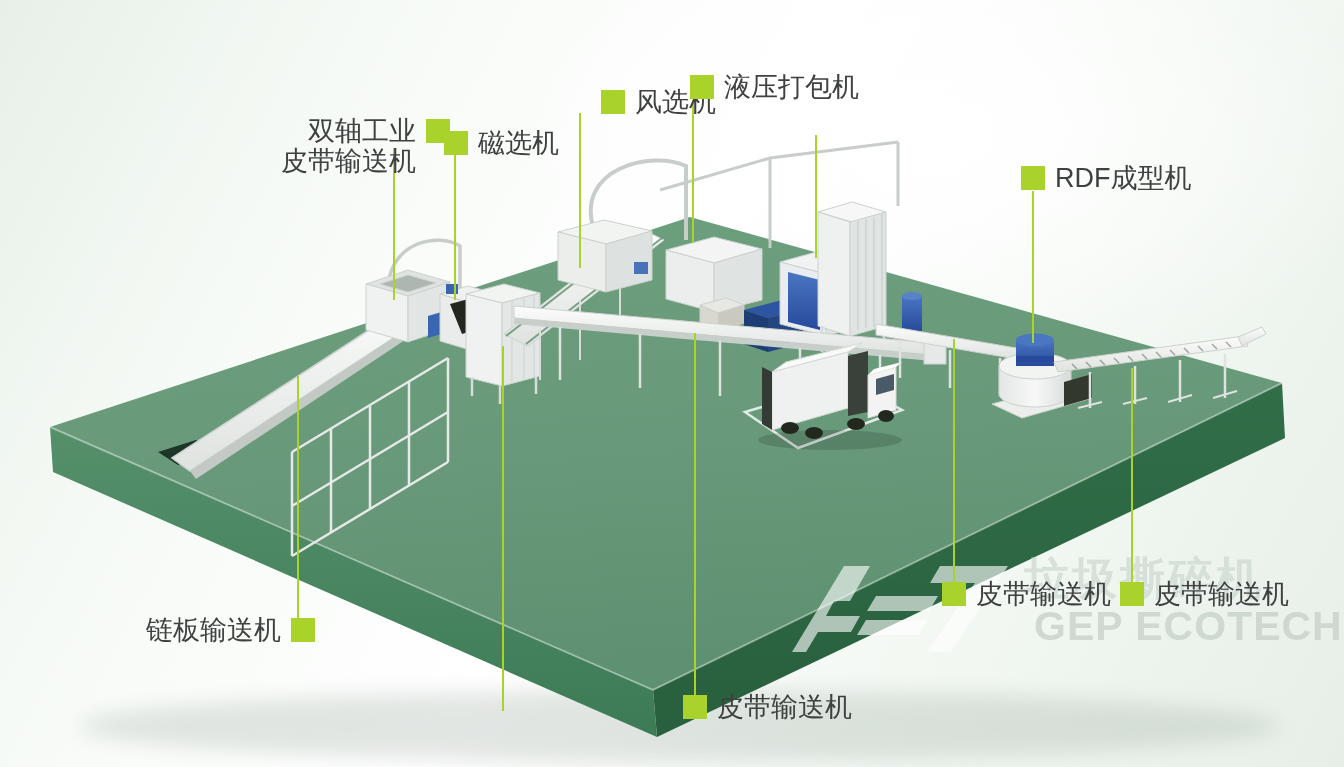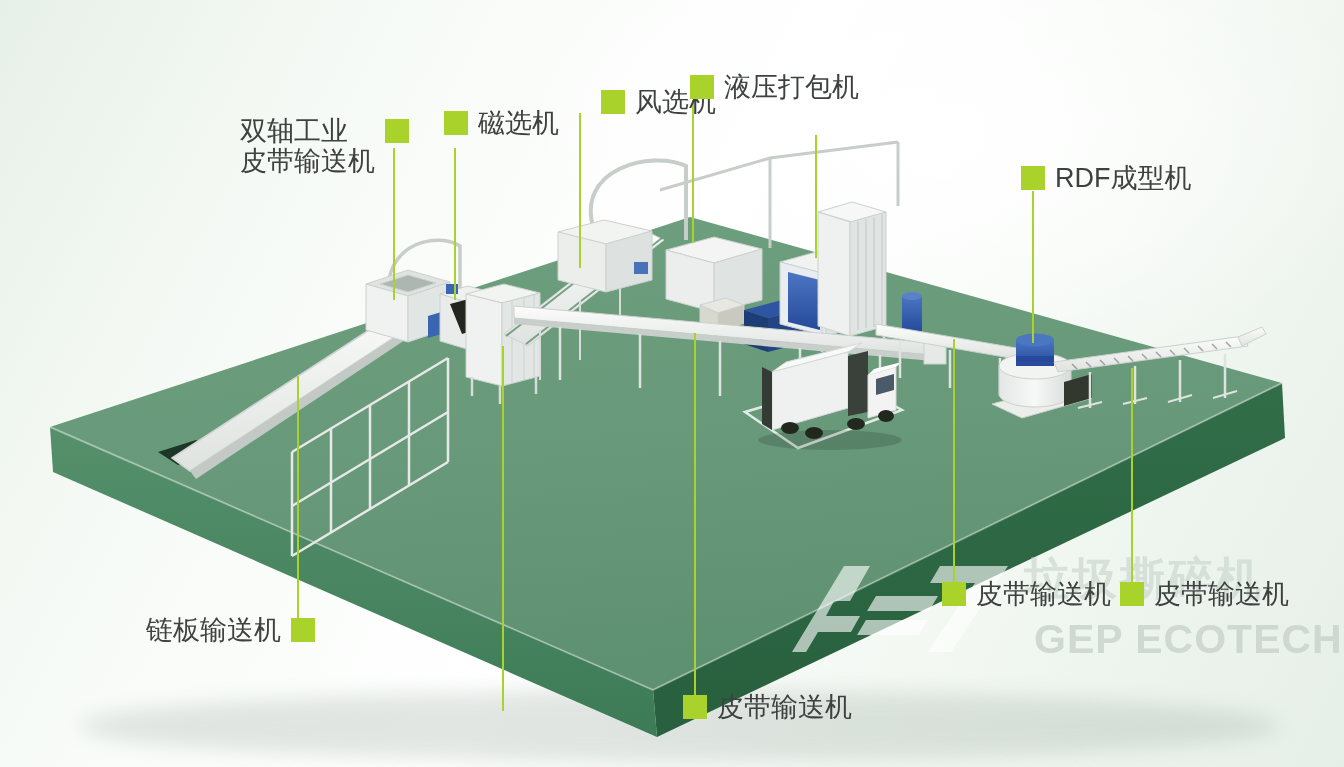--- a/index.html
+++ b/index.html
@@ -7,30 +7,30 @@
   .stage{
     position:relative;width:1344px;height:767px;overflow:hidden;
     background:
       radial-gradient(640px 360px at 70% 18%, #ffffff 0%, rgba(255,255,255,0) 70%),
       linear-gradient(118deg,#e7f0e8 0%,#f6faf6 22%,#ffffff 48%,#f3f8f3 72%,#e6efe7 100%);
   }
   .scene-svg{position:absolute;left:0;top:0;z-index:0;}
   
   .wm{position:absolute;z-index:1;pointer-events:none;white-space:nowrap;font-weight:bold;}
   .wm-cn{left:1024px;top:549px;font-size:45px;letter-spacing:3px;color:rgba(199,211,201,0.62);}
-  .wm-en{left:1034px;top:603px;font-size:41px;letter-spacing:1px;color:rgba(201,212,203,0.85);margin-top:13px;}
+  .wm-en{left:1034px;top:603px;font-size:41px;letter-spacing:1px;color:rgba(201,212,203,0.85);}
   .wm-logo{left:788px;top:556px;width:232px;height:116px;}
   
   .leader{position:absolute;width:2px;background:#a9d32b;z-index:2;}
   
   .label{position:absolute;display:flex;align-items:flex-start;gap:10px;z-index:3;
          color:#3e4140;font-size:27px;line-height:30px;white-space:nowrap;}
   .label .sq{width:24px;height:24px;background:#a9d32b;flex:0 0 auto;margin-top:3px;}
   .label .txt{display:block;}
-  .label.two-line .txt{}
+  .label.two-line .txt{text-align:right;margin-left:41px;}
 </style>
 </head>
 <body>
 
 <div class="stage">
 
   <svg class="scene-svg" width="1344" height="767" viewBox="0 0 1344 767">
     <defs>
       <linearGradient id="gTop" x1="0" y1="0" x2="0.2" y2="1">
         <stop offset="0" stop-color="#6da07e"></stop>
@@ -232,21 +232,21 @@
   <div class="leader" style="left:502px;top:346px;height:365px"></div>
   <div class="leader" style="left:694px;top:333px;height:364px"></div>
   <div class="leader" style="left:953px;top:339px;height:246px"></div>
   <div class="leader" style="left:1131px;top:368px;height:217px"></div>
 
   <div class="label two-line" style="left:240px;top:116px">
     <span class="txt"><span>双轴工业</span><br><span>皮带输送机</span></span>
     <span class="sq"></span>
   </div>
 
-  <div class="label" style="left:444px;top:108px">
+  <div class="label" style="left:444px;top:128px">
     <span class="sq"></span>
     <span class="txt">磁选机</span>
   </div>
 
   <div class="label" style="left:601px;top:87px">
     <span class="sq"></span>
     <span class="txt">风选机</span>
   </div>
 
   <div class="label" style="left:690px;top:72px">

